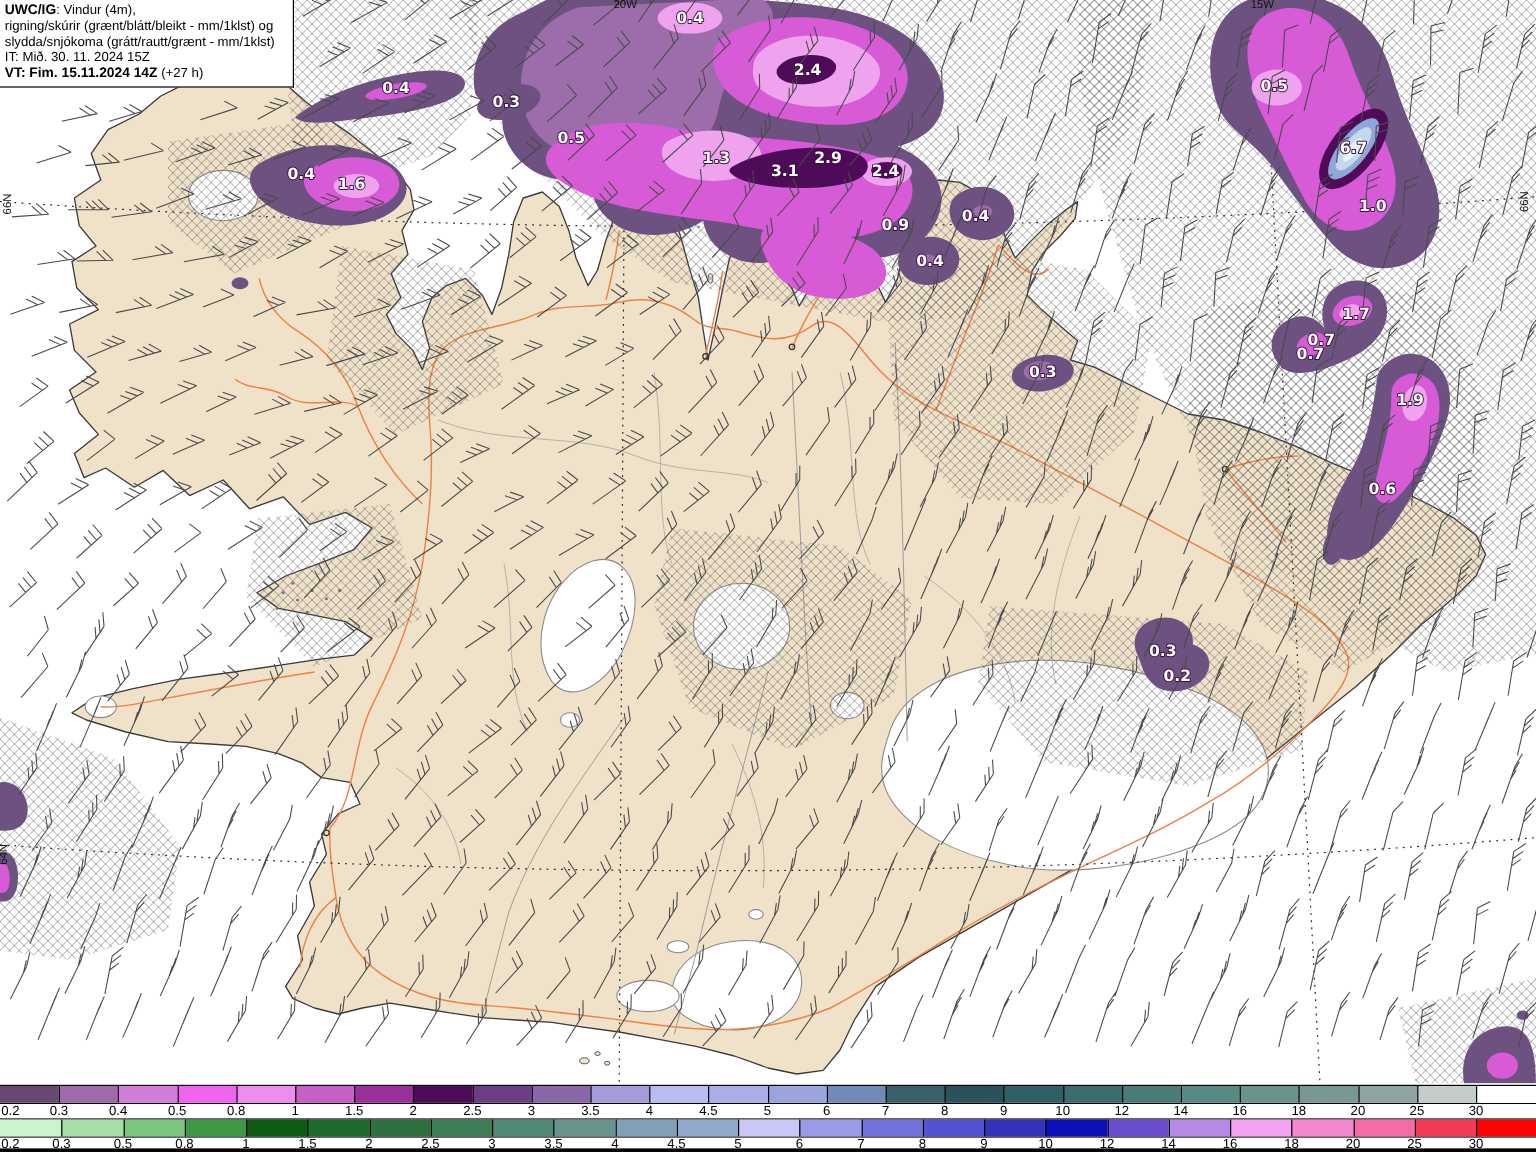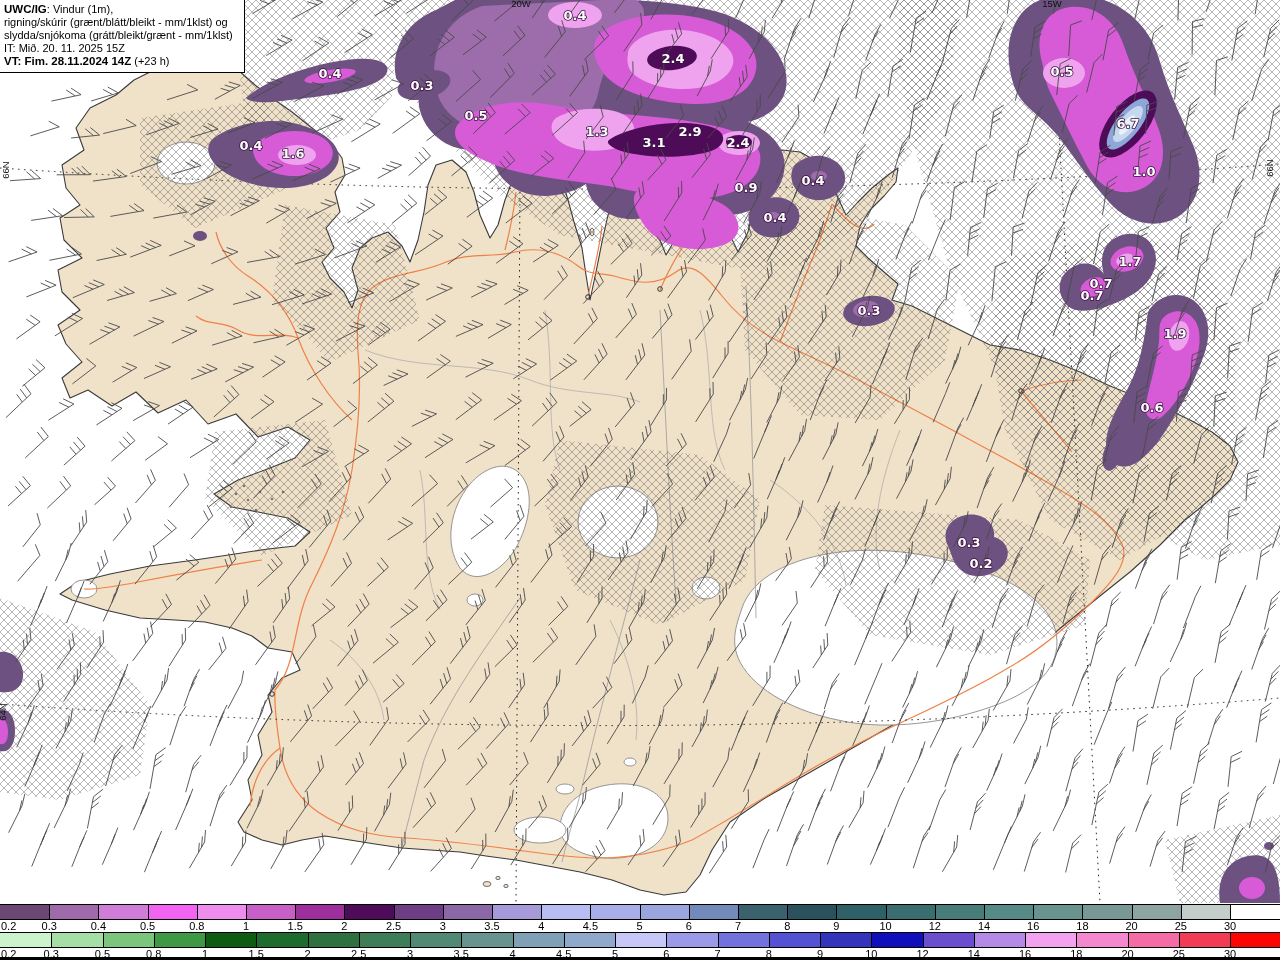--- a/index.html
+++ b/index.html
@@ -238,25 +238,25 @@
   <g id="grat-labels" font-family="Liberation Sans, sans-serif" font-size="9.5" fill="#111111" text-anchor="middle">
       <text x="521" y="7">20W</text>
       <text x="1052" y="7">15W</text>
       <text x="9" y="170" transform="rotate(-90 9 170)">66N</text>
       <text x="1273" y="168" transform="rotate(-90 1273 168)">66N</text>
       <text x="6" y="712" transform="rotate(-90 6 712)">64N</text>
     </g>
 </svg>
 
 <div class="titlebox">
-  <div><b>UWC/IG</b><span>: Vindur (1m),</span></div>
+  <div><b>UWC/IG</b><span>: Vindur (4m),</span></div>
   <div>rigning/skúrir (grænt/blátt/bleikt - mm/1klst) og</div>
-  <div>slydda/snjókoma (grátt/bleikt/grænt - mm/1klst)</div>
-  <div>IT: Mið. 20. 11. 2025 15Z</div>
-  <div><b>VT: Fim. 28.11.2024 14Z</b><span> (+23 h)</span></div>
+  <div>slydda/snjókoma (grátt/rautt/grænt - mm/1klst)</div>
+  <div>IT: Mið. 30. 11. 2024 15Z</div>
+  <div><b>VT: Fim. 15.11.2024 14Z</b><span> (+27 h)</span></div>
 </div>
 
 <div class="legend">
   <div class="bar" id="bar-rain" style="top:1px">
       <div class="sw" style="left: 0px; width: 49.2px; background: rgb(107, 72, 115); border-left: none;"></div>
       <div class="sw" style="left: 49.2px; width: 49.2px; background: rgb(158, 106, 170);"></div>
       <div class="sw" style="left: 98.4px; width: 49.2px; background: rgb(208, 125, 216);"></div>
       <div class="sw" style="left: 147.6px; width: 49.2px; background: rgb(241, 99, 241);"></div>
       <div class="sw" style="left: 196.8px; width: 49.2px; background: rgb(238, 141, 238);"></div>
       <div class="sw" style="left: 246px; width: 49.2px; background: rgb(199, 95, 199);"></div>

